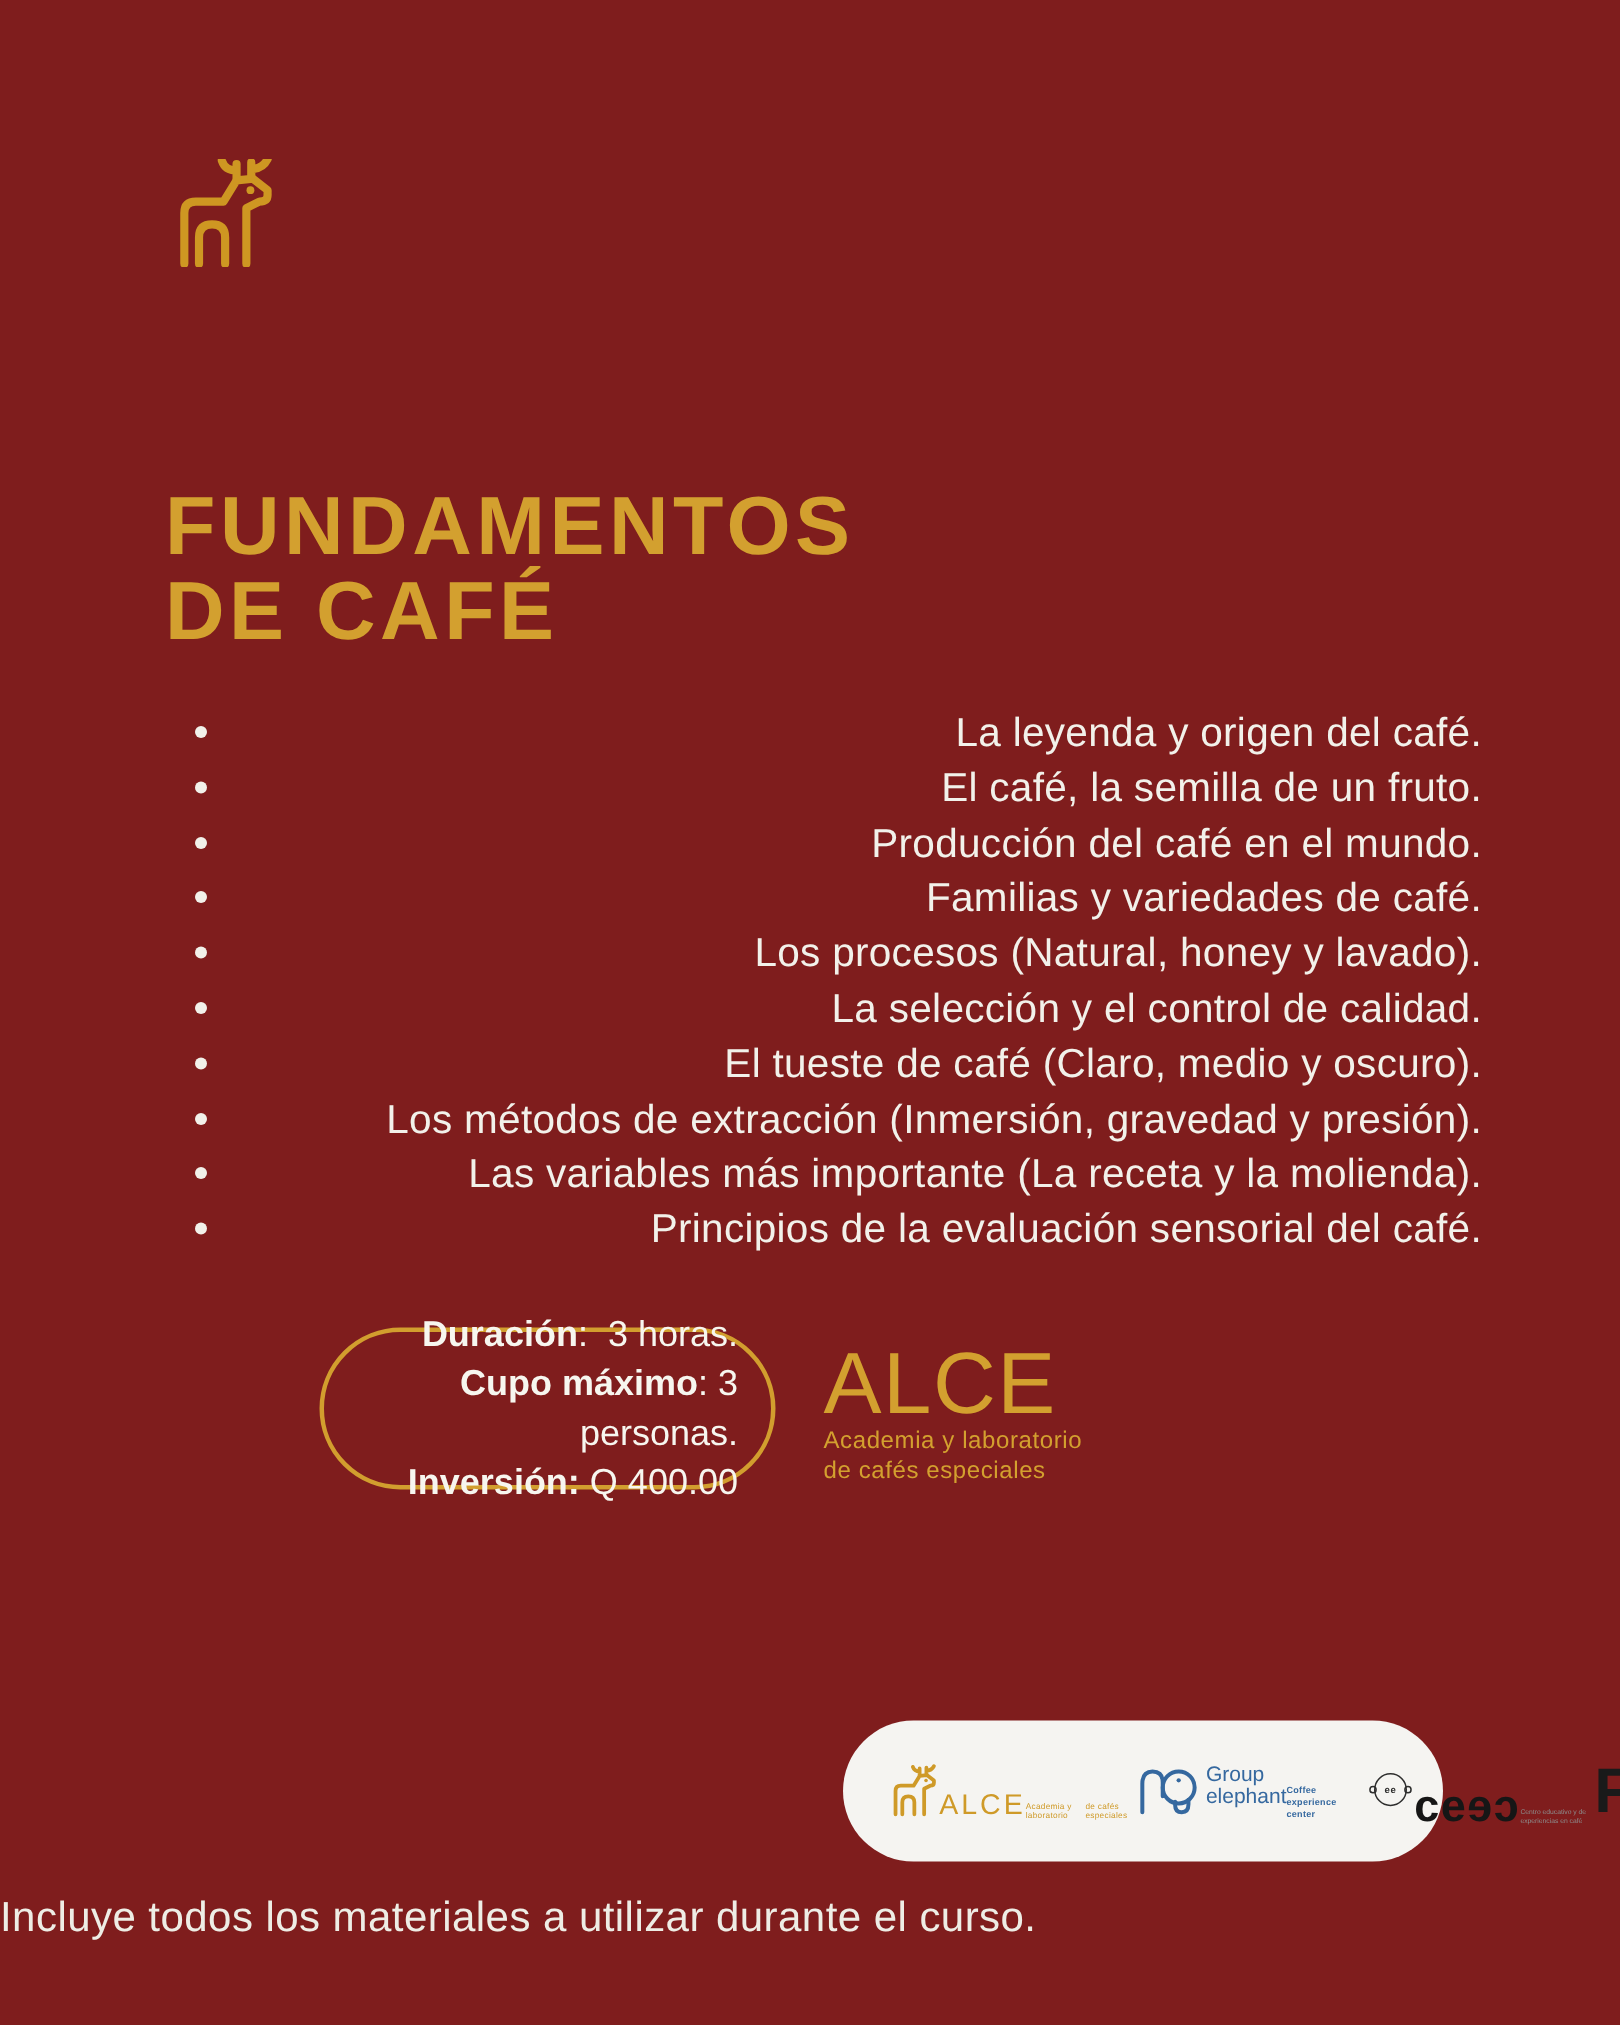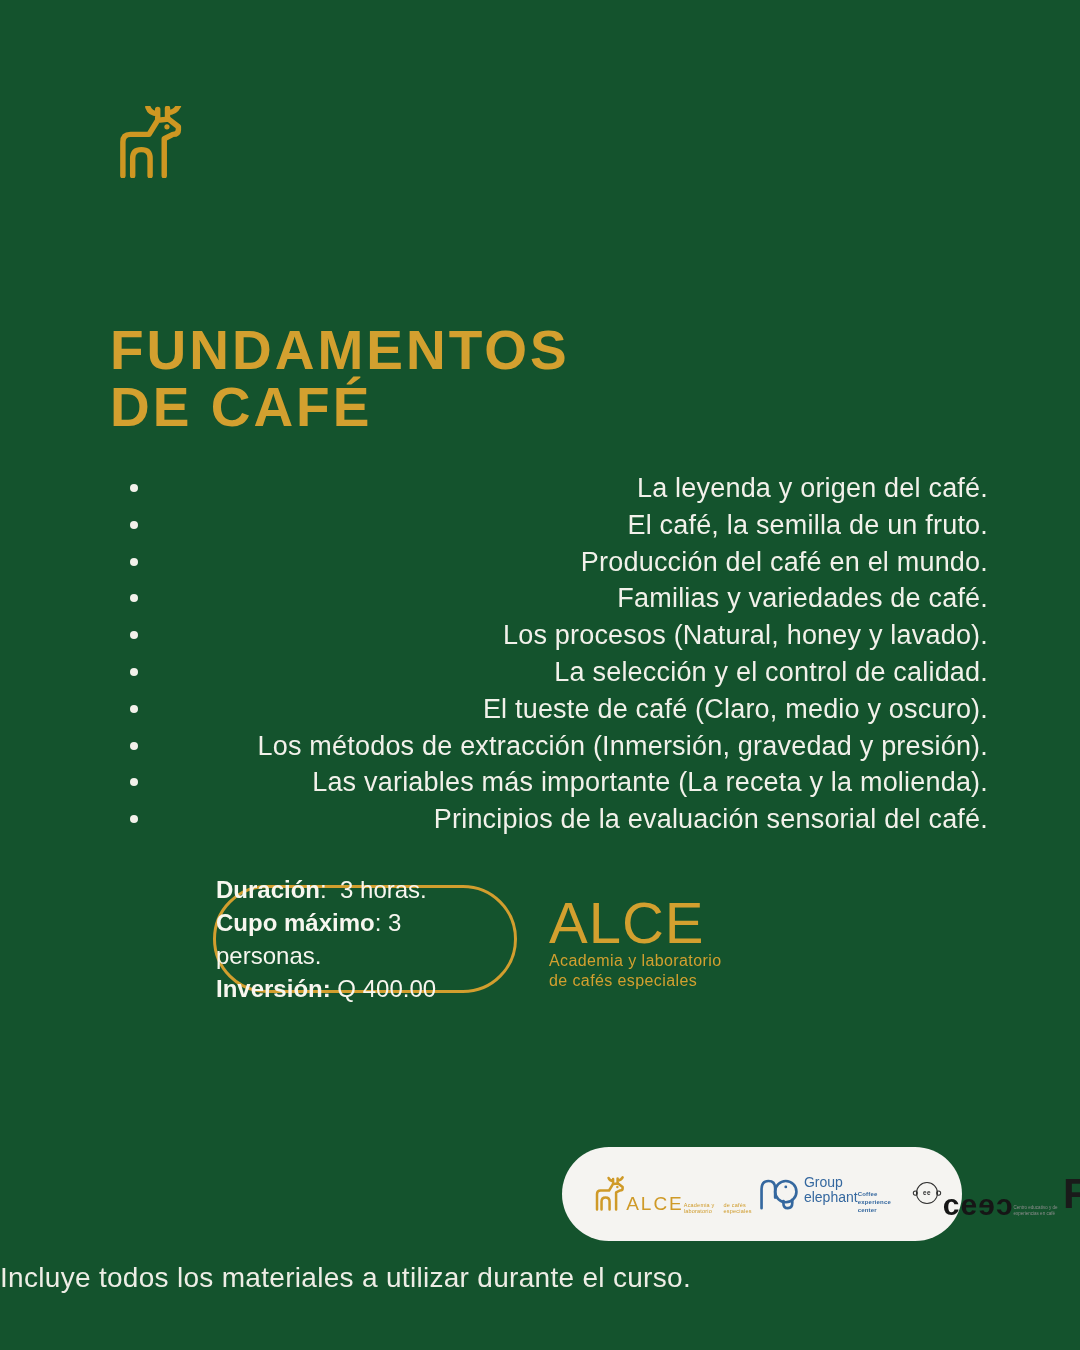--- a/index.html
+++ b/index.html
@@ -1,19 +1,19 @@
 <!DOCTYPE html>
 <html><head>
 <meta charset="utf-8">
 <style>
   * { margin:0; padding:0; box-sizing:border-box; }
   html,body { background:#3c4231; }
   .page {
     position:relative; width:1080px; height:1350px; margin:0 auto;
-    background:#14532d; overflow:hidden;
+    background:#7f1d1d; overflow:hidden;
     font-family:"Liberation Sans", sans-serif; color:#f2f1ea;
   }
   
   .brand-moose { position:absolute; left:112px; top:106px; width:74px; height:72px; }
 
   
   .title { position:absolute; left:110px; top:322px; color:#d3a02f;
     font-weight:800; font-size:55px; line-height:57px; letter-spacing:3px; }
   .title span { display:block; }
 
@@ -21,21 +21,21 @@
   .topics { position:absolute; left:128px; top:470px; width:860px; list-style:none; }
   .topics li { position:relative; padding-left:26px; font-size:27px; line-height:36.8px;
     letter-spacing:0.2px; color:#f2f1ea;text-align:right; }
   .topics li::before { content:""; position:absolute; left:2px; top:14px;
     width:8px; height:8px; border-radius:50%; background:#f2f1ea; }
 
   
   .info-pill { position:absolute; left:213px; top:885px; width:304px; height:108px;
     border:3.5px solid #d29e2e; border-radius:54px;
     display:flex; flex-direction:column; justify-content:center;
-    padding-right:22px; }
+    padding-right:22px; text-align:right; }
   .info-row { font-size:24px; line-height:33px; color:#f7f6ef; }
   .info-row .b { font-weight:700; }
   .info-row .r { white-space:pre-wrap; }
 
   
   .alce-logo { position:absolute; left:549px; top:895px; color:#d3a02f; }
   .alce-name { font-size:58px; line-height:56px; letter-spacing:1px; font-weight:400; }
   .alce-tag { font-size:16px; line-height:19.5px; letter-spacing:0.4px; }
 
   

